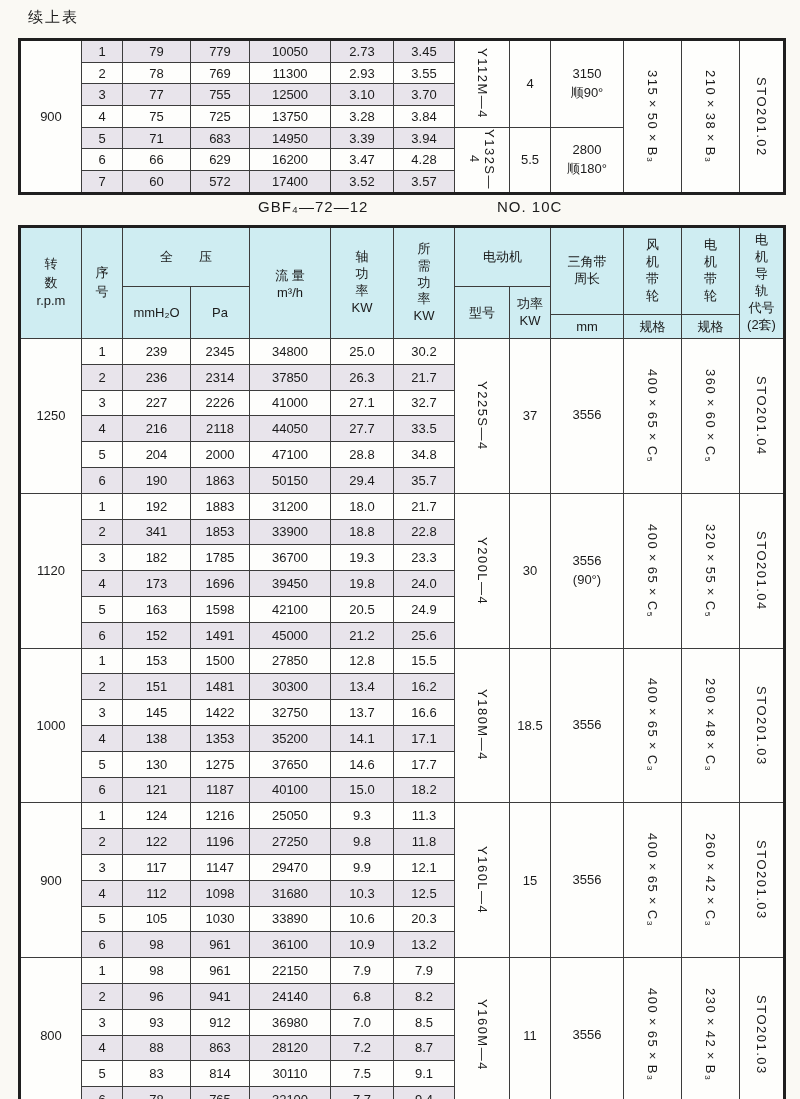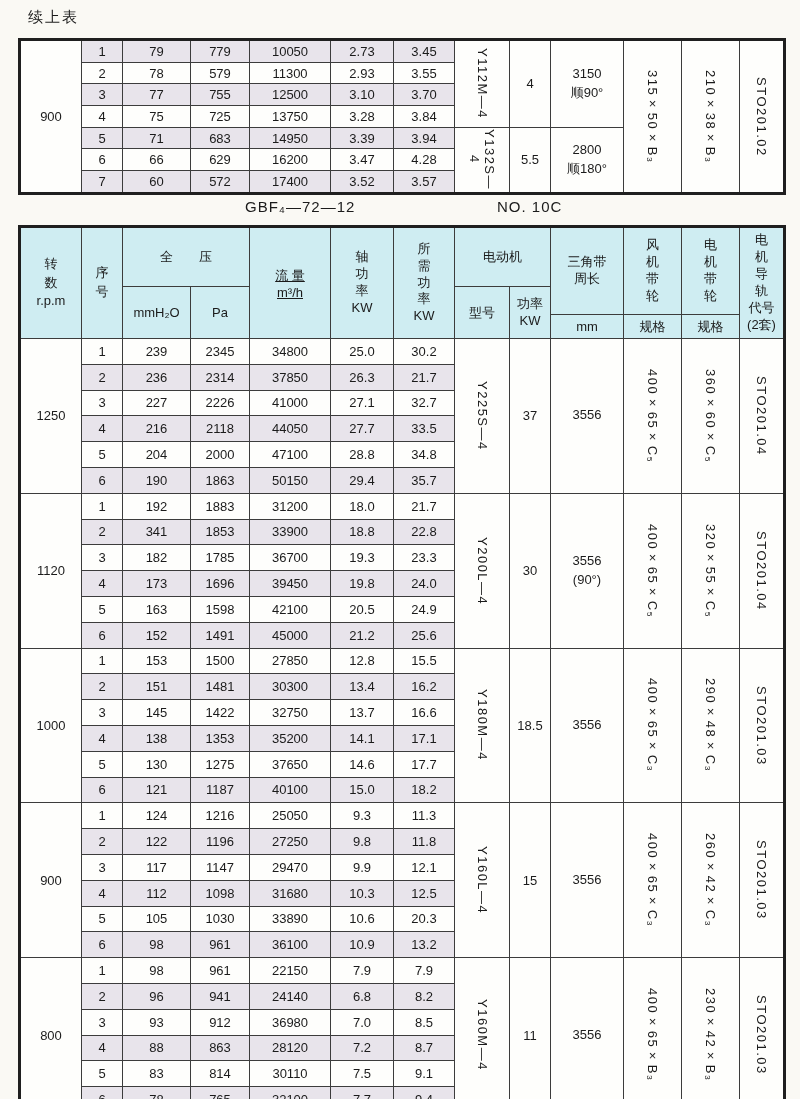--- a/index.html
+++ b/index.html
@@ -3,21 +3,21 @@
 <meta charset="utf-8">
 <style>
   html,body{margin:0;padding:0;}
   .page{
     position:relative;width:800px;height:1099px;
     background:#faf9f4;
     font-family:"Liberation Sans","DejaVu Sans",sans-serif;
     color:#1b1b1b;overflow:hidden;
   }
   .doc-title{position:absolute;left:28px;top:8px;font-size:15px;letter-spacing:2px;}
-  .model-title{position:absolute;left:245px;top:198px;font-size:15px;letter-spacing:1px;}
+  .model-title{position:absolute;left:258px;top:198px;font-size:15px;letter-spacing:1px;}
   .size-title{position:absolute;left:483px;top:198px;font-size:15px;letter-spacing:1px;margin-left:14px;}
   table.tbl{
     position:absolute;left:18px;border-collapse:collapse;table-layout:fixed;
     width:765px;background:#fefefc;
     border:3px solid #1f1f1f;
   }
   .top-table{top:38px;}
   .main-table{top:225px;}
   .tbl th,.tbl td{
     border:1px solid #3c3c3c;text-align:center;vertical-align:middle;
@@ -27,21 +27,21 @@
   .main-table tbody td{height:24.8px;}
   thead th{background:#cfedf2;}
   .hr1{height:60px;} .hr2{height:28px;} .hr3{height:24px;}
   .preline{white-space:pre-line;line-height:1.45;}
   .tight{line-height:1.3;}
   .vtext{
     writing-mode:vertical-rl;text-orientation:mixed;
     letter-spacing:1.5px;font-size:12.5px;
   }
   td.shade{background:#e8e4eb;}
-  .two-line{display:flex;flex-direction:column;justify-content:space-evenly;height:100%;text-decoration:underline;}
+  .two-line{display:flex;flex-direction:column;justify-content:space-evenly;height:100%;}
 </style>
 </head>
 <body>
 
 <div class="page">
 
   <div class="doc-title">续上表</div>
 
   <table class="tbl top-table">
     <colgroup>
@@ -72,21 +72,21 @@
           <td rowspan="4">4</td>
           <td rowspan="4" class="preline">3150
 顺90°</td>
           <td rowspan="7" class="vtext">315×50×B₃</td>
           <td rowspan="7" class="vtext">210×38×B₃</td>
           <td rowspan="7" class="vtext">STO201.02</td>
         </tr>
         <tr>
           <td>2</td>
           <td>78</td>
-          <td>579</td>
+          <td>769</td>
           <td>11300</td>
           <td>2.93</td>
           <td>3.55</td>
         </tr>
         <tr>
           <td class="shade">3</td>
           <td class="shade">77</td>
           <td class="shade">755</td>
           <td class="shade">12500</td>
           <td class="shade">3.10</td>

